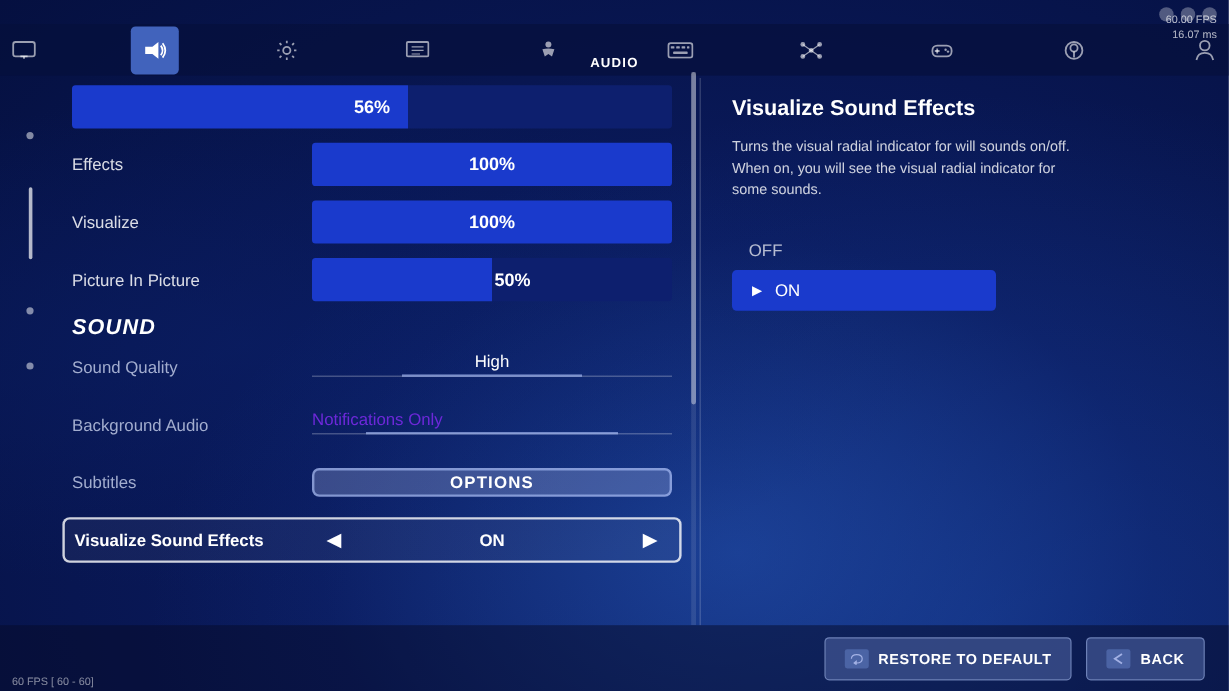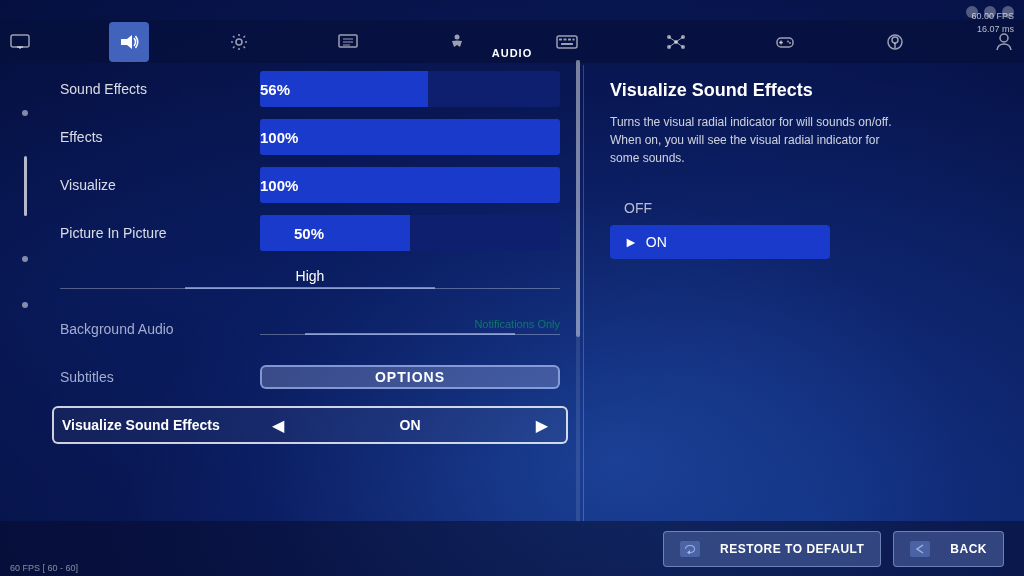--- a/index.html
+++ b/index.html
@@ -142,21 +142,21 @@
       flex-shrink: 0;
     }
 
     .slider-bar {
       flex: 1;
       height: 36px;
       background: #1a3acc;
       border-radius: 3px;
       display: flex;
       align-items: center;
-      justify-content: flex-start;
+      justify-content: center;
       font-size: 15px;
       font-weight: bold;
       color: #fff;
       position: relative;
       overflow: hidden;
     }
 
     .slider-bar.partial {
       background: linear-gradient(to right, #1a3acc 56%, #0d1f6e 56%);
     }
@@ -306,21 +306,21 @@
       background: rgba(60,80,140,0.8);
       border: 1px solid rgba(150,170,220,0.6);
       border-radius: 4px;
       color: #fff;
       font-size: 12px;
       font-weight: bold;
       letter-spacing: 0.5px;
       cursor: pointer;
       display: flex;
       align-items: center;
-      gap: 20px;
+      gap: 8px;
       text-transform: uppercase;
     }
 
     .btn-icon-sq {
       width: 20px;
       height: 16px;
       background: rgba(100,130,200,0.5);
       border-radius: 2px;
       display: flex;
       align-items: center;
@@ -458,21 +458,20 @@
 
 <div class="fps-counter">
   <div>60.00 FPS</div>
   <div>16.07 ms</div>
 </div>
 
 <div class="main-content">
   <div class="settings-list">
 
     <div class="setting-row">
-      <div class="setting-label">Sound Effects</div>
       <div class="slider-bar partial" style="background: linear-gradient(to right, #1a3acc 56%, #0d1f6e 56%);">
         <span>56%</span>
       </div>
     </div>
 
     <div class="setting-row">
       <div class="setting-label">Effects</div>
       <div class="slider-bar" style="background: #1a3acc;">
         <span>100%</span>
       </div>
@@ -486,34 +485,38 @@
       </div>
     </div>
 
     <div class="setting-row">
       <div class="setting-label">Picture In Picture</div>
       <div class="slider-bar partial-50" style="background: linear-gradient(to right, #1a3acc 50%, #0d1f6e 50%);">
         <span>50%</span>
       </div>
     </div>
 
-
-    <div class="setting-row">
+    <div style="margin: 6px 0 4px 0;">
+      <span class="section-header">SOUND</span>
+    </div>
+
+    <div class="setting-row">
+      <div class="setting-label" style="color: rgba(180,190,220,0.9);">Sound Quality</div>
       <div style="flex:1; position:relative; padding-bottom: 6px;">
         <div style="text-align:center; font-size:14px; color:#fff;">High</div>
         <div style="height:1px; background:rgba(255,255,255,0.3); margin-top:4px; position:relative;">
           <div style="position:absolute; left:25%; right:25%; height:2px; top:-0.5px; background:rgba(180,200,255,0.6);"></div>
         </div>
       </div>
     </div>
 
     <div class="setting-row">
       <div class="setting-label" style="color: rgba(180,190,220,0.9);">Background Audio</div>
       <div style="flex:1; position:relative; padding-bottom: 6px;">
-        <div style="text-align:right; font-size:11px; color:#0f766e;">Notifications Only</div>
+        <div style="text-align:left; font-size:14px; color:#6d28d9;">Notifications Only</div>
         <div style="height:1px; background:rgba(255,255,255,0.3); margin-top:4px; position:relative;">
           <div style="position:absolute; left:15%; right:15%; height:2px; top:-0.5px; background:rgba(180,200,255,0.6);"></div>
         </div>
       </div>
     </div>
 
     <div class="setting-row">
       <div class="setting-label" style="color: rgba(180,190,220,0.9);">Subtitles</div>
       <div class="options-btn">
         <span>OPTIONS</span>

